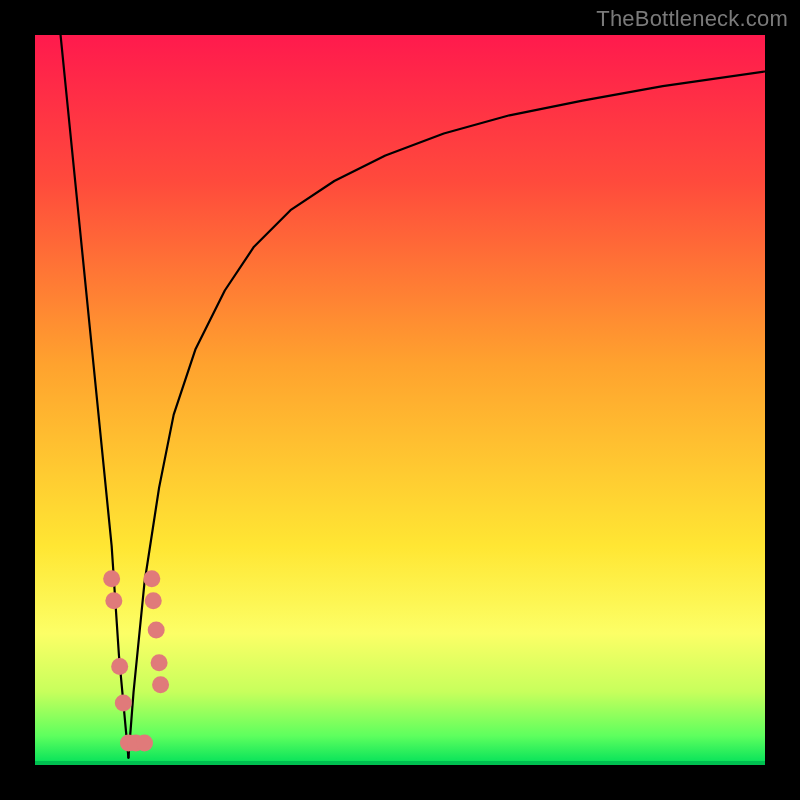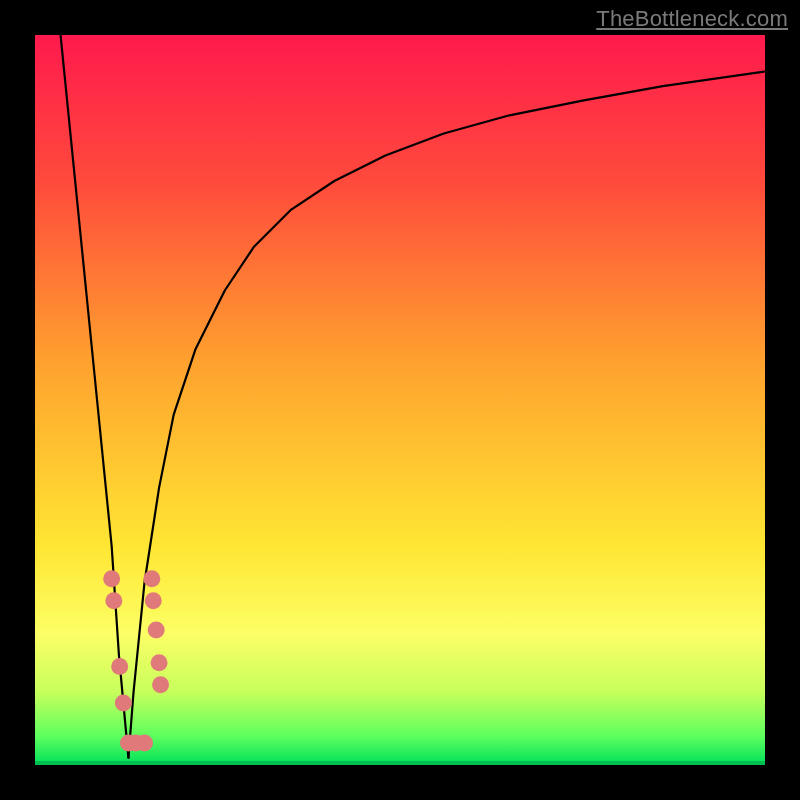--- a/index.html
+++ b/index.html
@@ -27,21 +27,20 @@
   }
   .watermark {
     position: absolute;
     top: 6px;
     right: 12px;
     color: #7a7a7a;
     font-size: 22px;
     font-weight: 500;
     letter-spacing: 0.2px;
     user-select: none;
-    text-decoration: underline;
   }
   svg { display: block; }
 </style>
 </head>
 <body>
 
 <div class="frame">
   <div class="plot-area">
     <svg id="chart-svg" width="730" height="730" viewBox="0 0 730 730">
         <defs>

